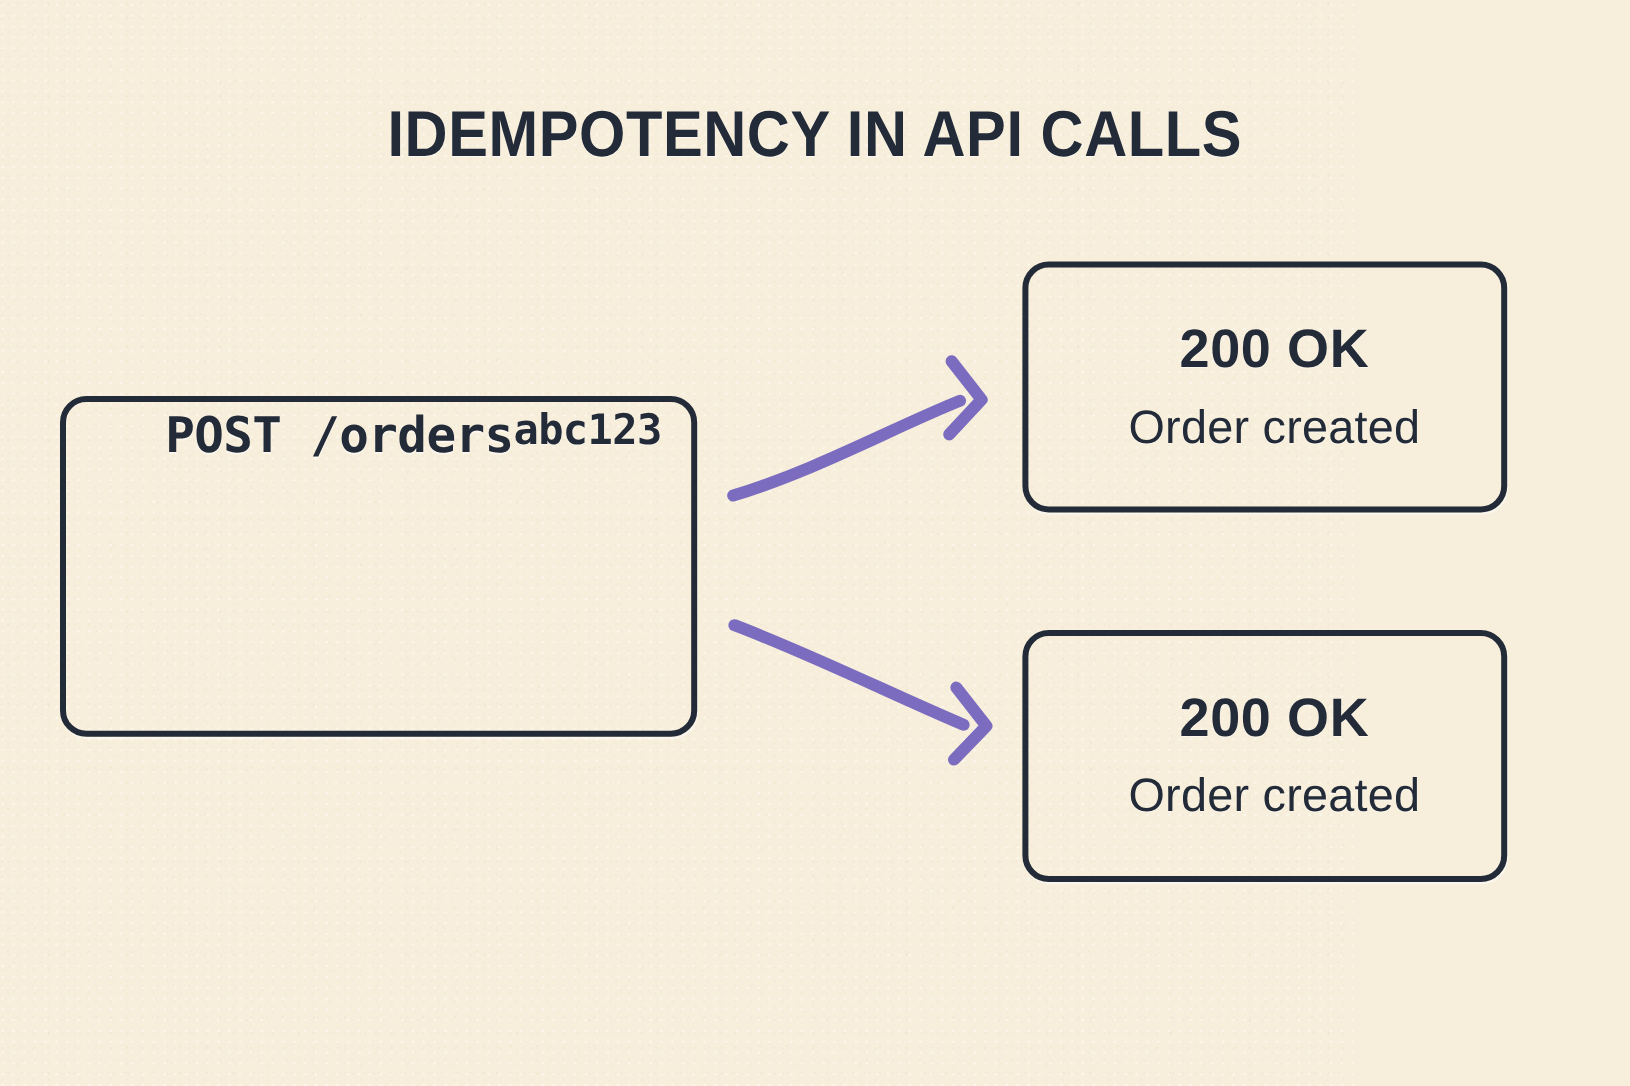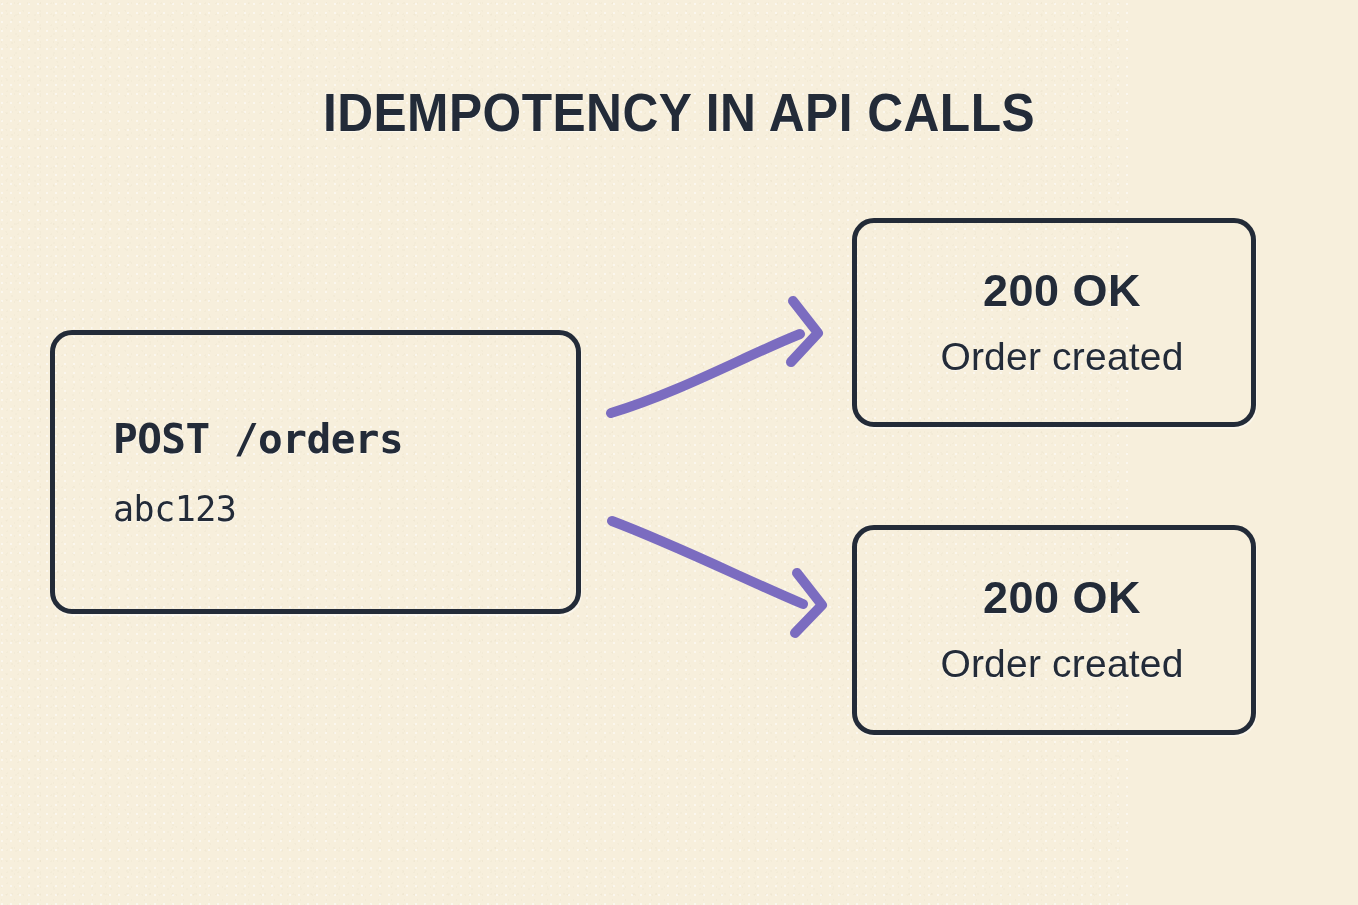--- a/index.html
+++ b/index.html
@@ -59,21 +59,20 @@
     box-shadow: 1px 2px 0 rgba(255,255,255,0.45);
     padding-left: 16px;
   }
 
   #request-box {
     left: 50px;
     top: 330px;
     width: 531px;
     height: 284px;
     display: flex;
-    flex-direction: column;
     justify-content: center;
     padding: 0 0 0 58px;
   }
   .req-line {
     color: #232b38;
     font-family: "DejaVu Sans Mono", "Liberation Mono", monospace;
     text-shadow: 0 1px 0 rgba(255,255,255,0.5);
     white-space: nowrap;
   }
   #req-method {
@@ -85,21 +84,21 @@
   }
   #req-header-name {
     font-size: 35px;
     font-weight: 400;
     line-height: 48px;
     letter-spacing: -0.5px;
     margin-bottom: 14px;
   }
   #req-header-value {
     font-size: 35px;
-    font-weight: 400;
+    font-weight: 700;
     line-height: 48px;
     letter-spacing: -0.5px;
   }
 
   .response-box {
     display: flex;
     flex-direction: column;
     align-items: center;
     justify-content: center;
   }

